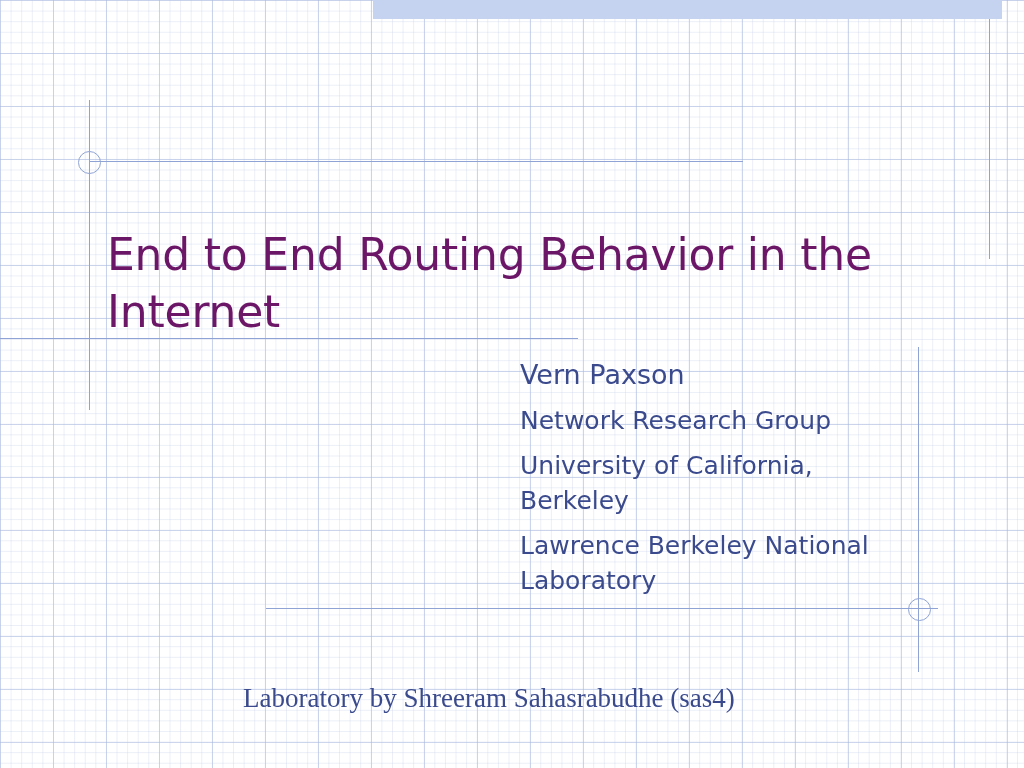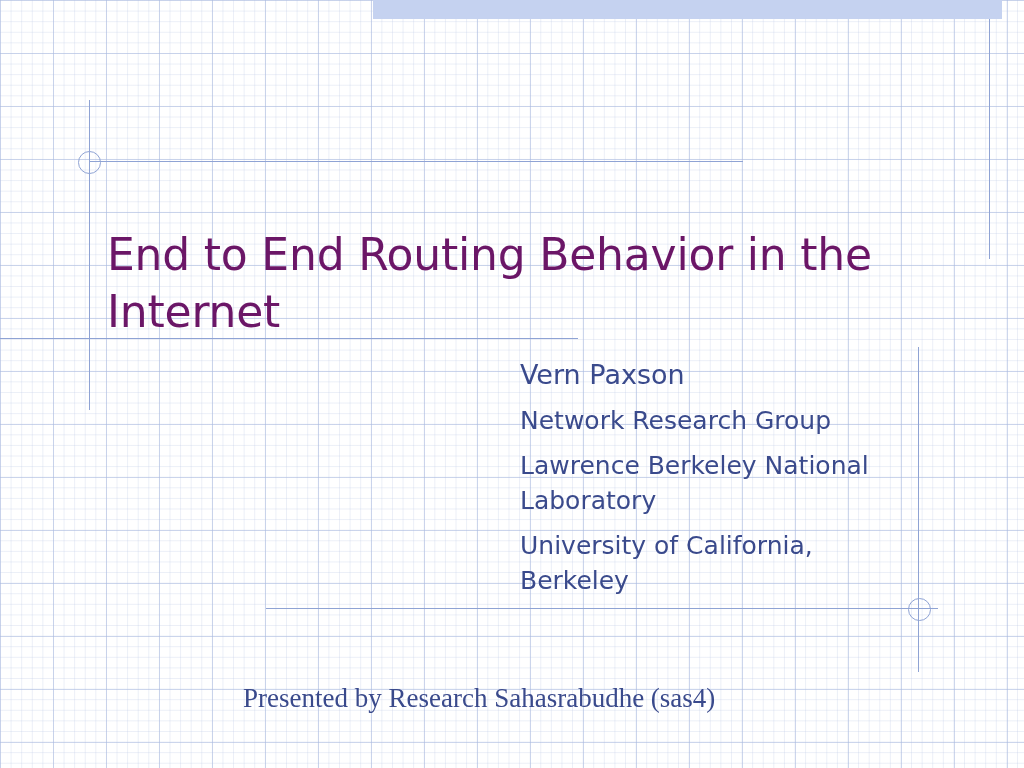--- a/index.html
+++ b/index.html
@@ -137,19 +137,19 @@
 
   <div class="line v-line" style="left:918px; top:347px; height:325px;"></div>
   <div class="line h-line" style="left:266px; top:608px; width:672px;"></div>
   <div class="circle" style="left:908px; top:598px; width:21px; height:21px;"></div>
 
   <h1 id="title">End to End Routing Behavior in the Internet</h1>
 
   <div id="subtitle-block">
     <div class="sub-name">Vern Paxson</div>
     <div class="sub-line">Network Research Group</div>
+    <div class="sub-line">University of California, Berkeley</div>
     <div class="sub-line">Lawrence Berkeley National Laboratory</div>
-    <div class="sub-line">University of California, Berkeley</div>
   </div>
 
-  <div id="presenter">Presented by Research Sahasrabudhe (sas4)</div>
+  <div id="presenter">Laboratory by Shreeram Sahasrabudhe (sas4)</div>
 
 </div>
 
 </body></html>

